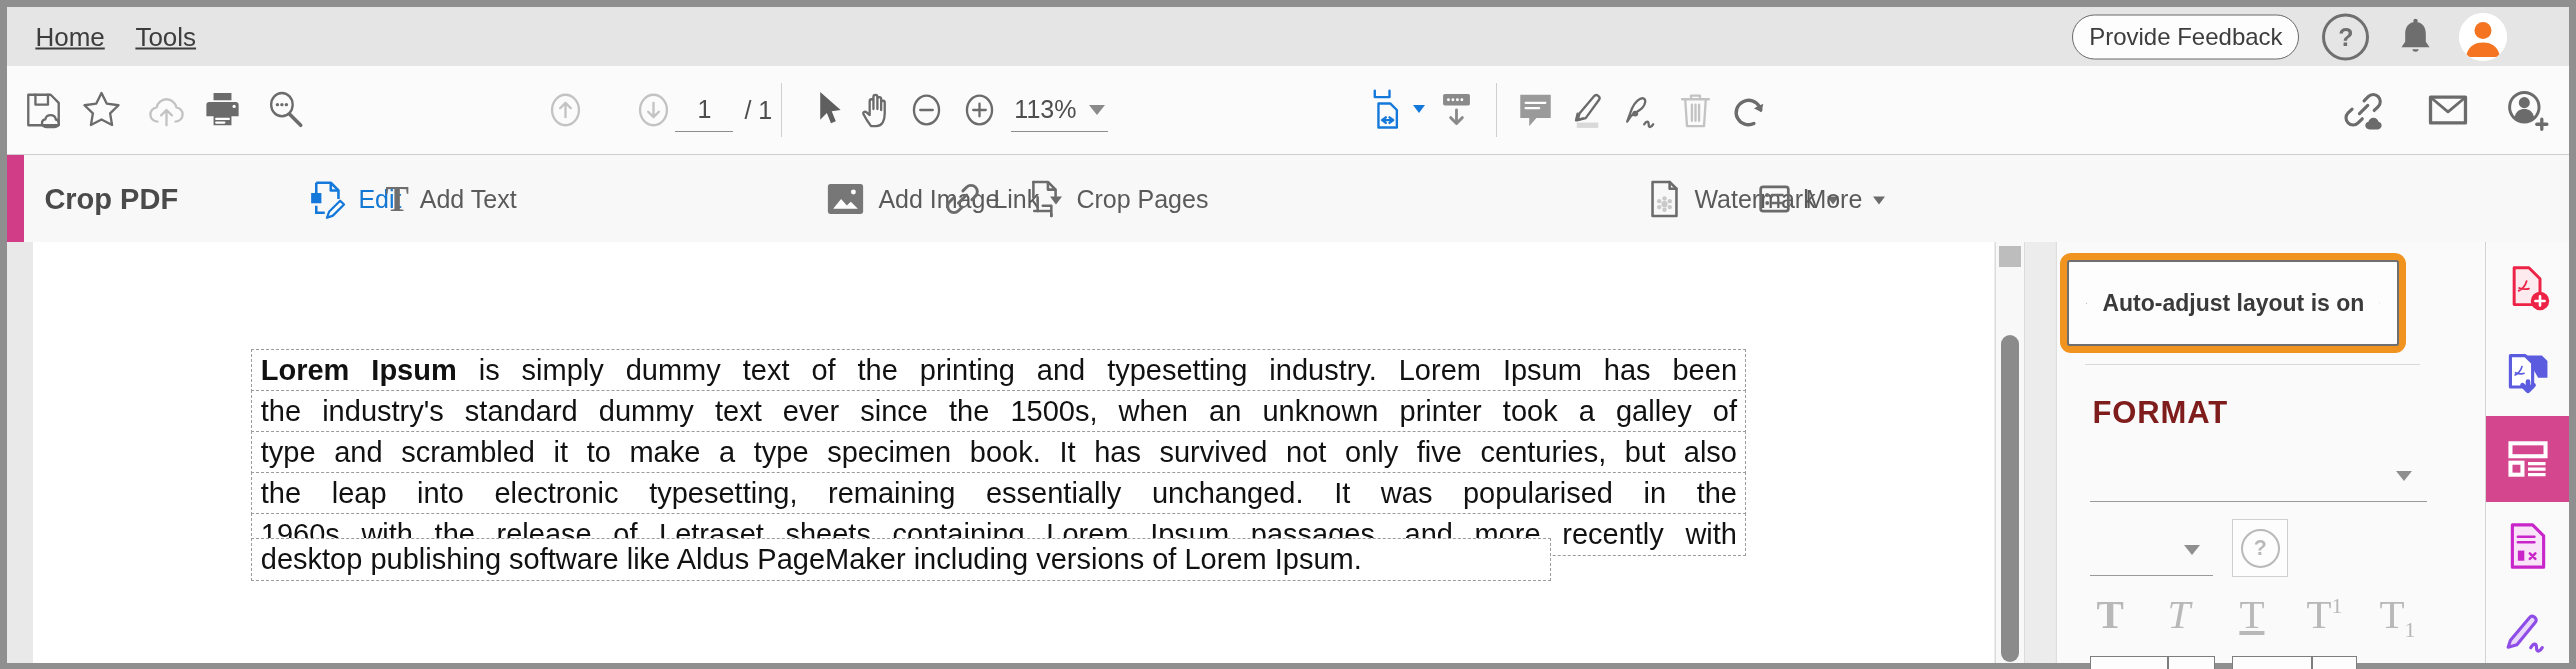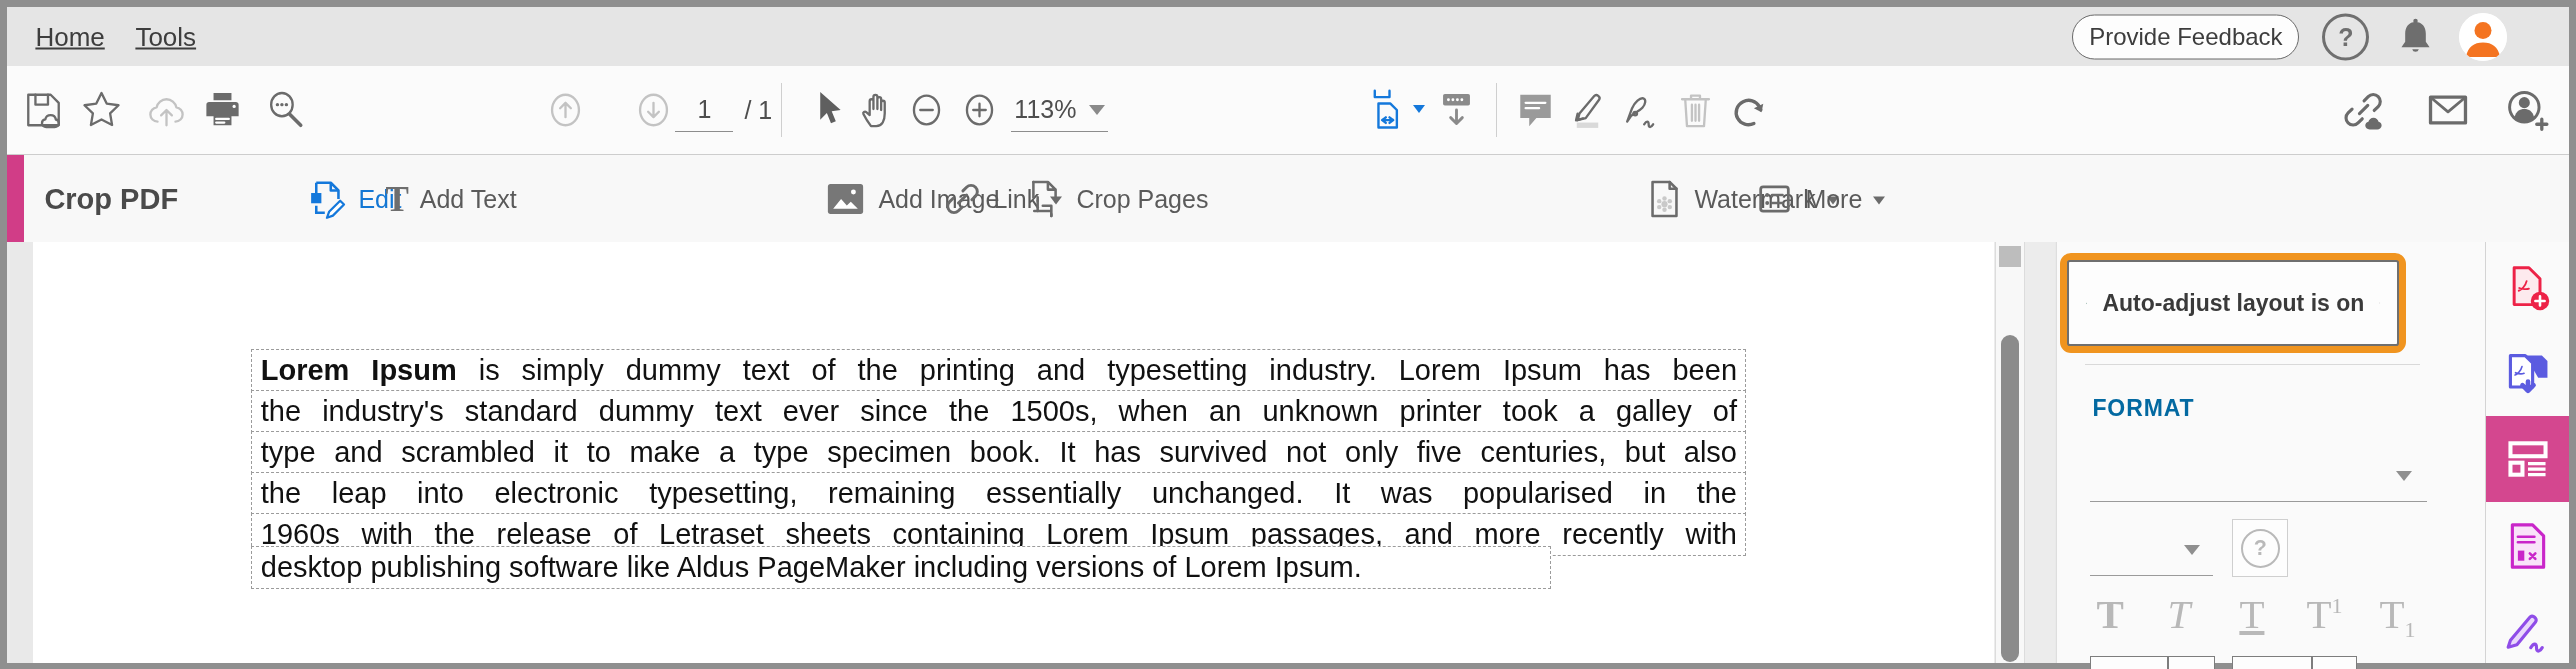--- a/index.html
+++ b/index.html
@@ -59,21 +59,21 @@
   #scrolltrack{position:absolute;left:0.9px;top:0;width:28px;bottom:0;background:#f8f8f8;border-left:0.9px solid #dcdcdc;border-right:0.9px solid #dcdcdc;}
   #scrolltopbtn{position:absolute;left:2.8px;top:3.7px;width:22px;height:20.5px;background:#bdbdbd;}
   #scrollthumb{position:absolute;left:4.6px;top:93px;width:18.6px;height:327px;background:#8b8b8b;border-radius:9.3px;}
   
   #panel{position:absolute;left:2049px;top:0;width:429px;bottom:0;background:#fafafa;border-left:0.9px solid #dedede;}
   #autobox{position:absolute;left:2.8px;top:11px;width:346px;height:100px;border:7.4px solid #f0941f;border-radius:11px;background:#f0941f;box-sizing:border-box;}
   #autoinner{position:absolute;left:0;top:0;right:0;bottom:0;background:#fdfdfd;border:2.8px solid #6f6f6f;border-radius:2.8px;
              display:flex;align-items:center;gap:15px;padding:0 16.7px;box-sizing:border-box;}
   #autolabel{font-size:23px;font-weight:bold;color:#3a3a3a;white-space:nowrap;}
   #paneldiv1{position:absolute;left:28px;top:122px;width:335px;height:0.9px;background:#d9d9d9;}
-  #formatlabel{position:absolute;left:35px;top:153px;font-size:23px;font-weight:bold;color:#0369a1;letter-spacing:0.9px;}
+  #formatlabel{position:absolute;left:35px;top:153px;font-size:31px;font-weight:bold;color:#7f1d1d;letter-spacing:0.9px;}
   #fontdd{position:absolute;left:33px;top:214px;width:337px;height:45px;border-bottom:0.9px solid #9a9a9a;}
   #fontdd .caret{position:absolute;right:15px;top:15px;}
   #sizedd{position:absolute;left:33px;top:288px;width:123px;height:45px;border-bottom:0.9px solid #9a9a9a;}
   #sizedd .caret{position:absolute;right:13px;top:15px;}
   #helpbox{position:absolute;left:175px;top:277px;width:56px;height:58px;border:1.9px solid #cfcfcf;background:#fdfdfd;
            display:flex;align-items:center;justify-content:center;box-sizing:border-box;}
   #helpcircle{width:35px;height:35px;border:2.8px solid #b9b9b9;border-radius:50%;display:flex;align-items:center;justify-content:center;
               font-size:21.4px;font-weight:bold;color:#b9b9b9;}
   .trow-item{position:absolute;top:352px;font-family:"Liberation Serif",serif;color:#b8b8b8;font-size:41px;line-height:1;}
   .trow-item sup{font-size:22px;vertical-align:super;}
@@ -358,21 +358,21 @@
   </div>
 
   <div id="docarea">
     <div id="docpage"></div>
 
     <div class="docline" style="left:244px;top:107px;width:1495px"><b>Lorem Ipsum</b><span> is simply dummy text of the printing and typesetting industry. Lorem Ipsum has been</span></div>
     <div class="docline" style="left:244px;top:148px;width:1495px"><span>the industry's standard dummy text ever since the 1500s, when an unknown printer took a galley of</span></div>
     <div class="docline" style="left:244px;top:189px;width:1495px"><span>type and scrambled it to make a type specimen book. It has survived not only five centuries, but also</span></div>
     <div class="docline" style="left:244px;top:230px;width:1495px"><span>the leap into electronic typesetting, remaining essentially unchanged. It was popularised in the</span></div>
     <div class="docline" style="left:244px;top:271px;width:1495px"><span>1960s with the release of Letraset sheets containing Lorem Ipsum passages, and more recently with</span></div>
-    <div class="docline lastline" style="left:244px;top:304px;width:1300px"><span>desktop publishing software like Aldus PageMaker including versions of Lorem Ipsum.</span></div>
+    <div class="docline lastline" style="left:244px;top:296px;width:1300px"><span>desktop publishing software like Aldus PageMaker including versions of Lorem Ipsum.</span></div>
 
     <div id="scrollgutter">
       <div id="scrolltrack">
         <div id="scrolltopbtn"></div>
         <div id="scrollthumb"></div>
       </div>
     </div>
 
     <div id="panel">
       <div id="autobox">

